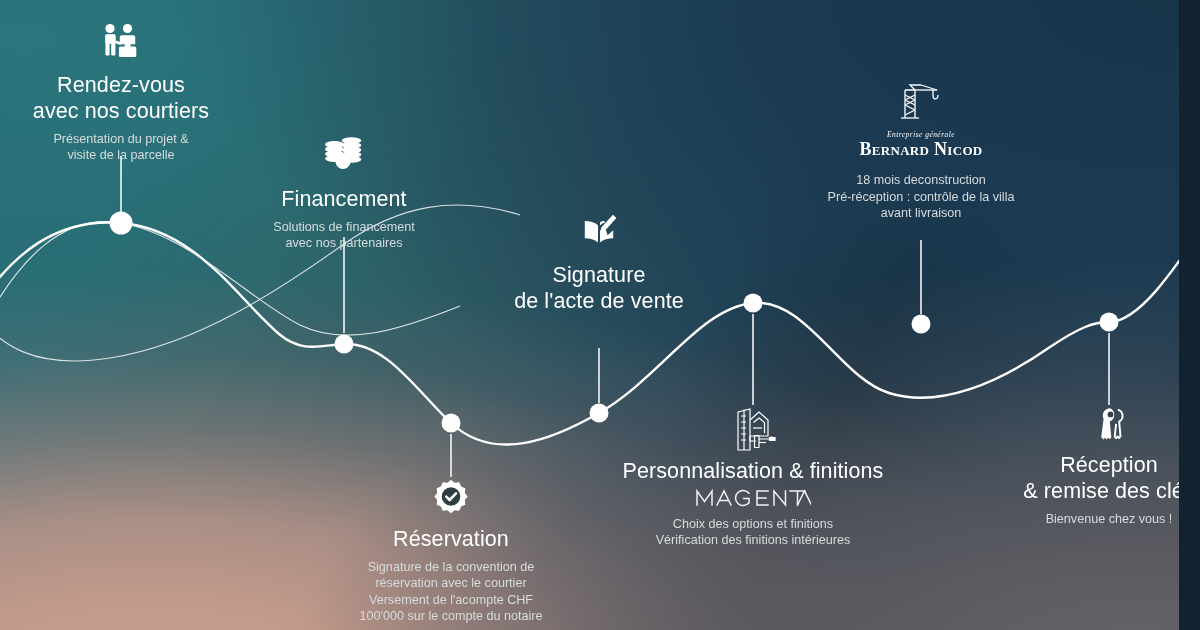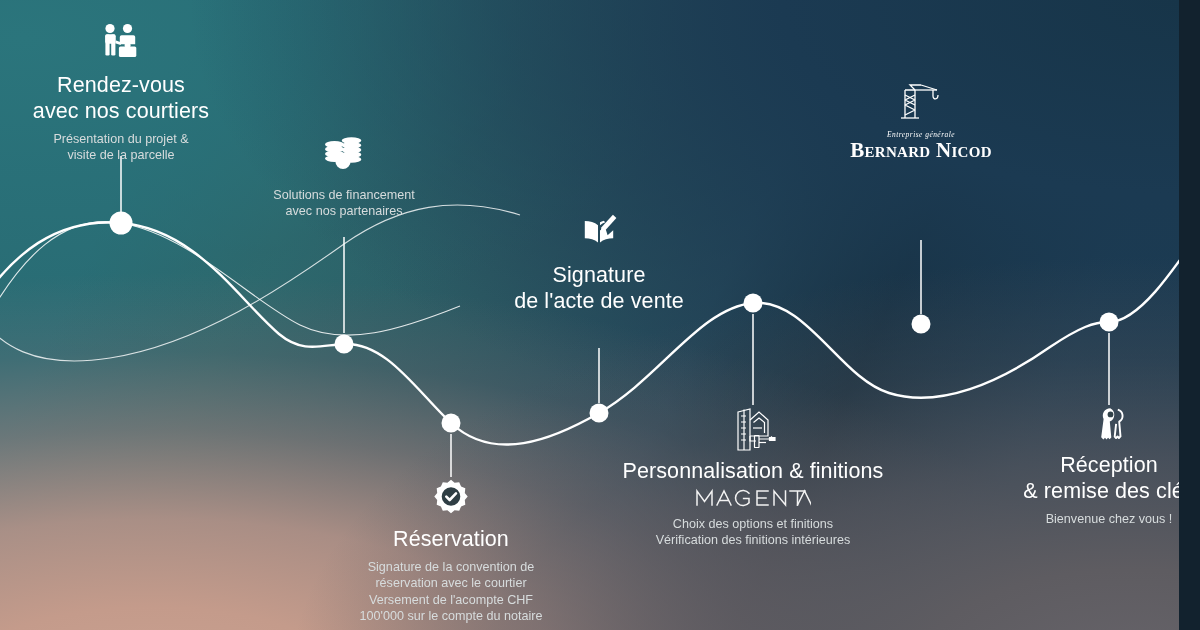--- a/index.html
+++ b/index.html
@@ -94,21 +94,21 @@
     font-family: "Liberation Serif", serif;
     font-size: 7.4px;
     letter-spacing: 0.5px;
     color: #ffffff;
     font-style: italic;
     display: block;
     margin-bottom: 2px;
   }
   .brand-bn .bn-name {
     font-family: "Liberation Serif", serif;
-    font-size: 21px;
+    font-size: 18px;
     font-weight: 700;
     font-variant: small-caps;
     letter-spacing: 0.3px;
     color: #ffffff;
     display: block;
   }
   .brand-magenta {
     margin-top: 3px;
     margin-bottom: 4px;
     font-size: 20px;
@@ -194,20 +194,21 @@
         <ellipse cx="16.5" cy="17.9" rx="9.5" ry="3.4"></ellipse>
         <ellipse cx="16.5" cy="22.6" rx="9.5" ry="3.4"></ellipse>
         <ellipse cx="33.5" cy="4.6" rx="9.8" ry="3.4"></ellipse>
         <ellipse cx="33.5" cy="9.3" rx="9.8" ry="3.4"></ellipse>
         <ellipse cx="33.5" cy="14.0" rx="9.8" ry="3.4"></ellipse>
         <ellipse cx="33.5" cy="18.7" rx="9.8" ry="3.4"></ellipse>
         <ellipse cx="33.5" cy="23.4" rx="9.8" ry="3.4"></ellipse>
         <circle cx="25" cy="25.5" r="7.6"></circle>
       </svg>
     </span>
+    <div class="title">Financement</div>
     <div class="desc">Solutions de financement
 avec nos partenaires</div>
   </div>
 
   <div class="step below" style="left:451px; top:478px;">
     <span class="icon-wrap">
       <svg width="40" height="40" viewBox="0 0 40 40" fill="none">
         <path fill="#ffffff" d="M20 1.8l3.6 2.9 4.6-.5 1.9 4.2 4.2 1.9-.5 4.6 2.9 3.6-2.9 3.6.5 4.6-4.2 1.9-1.9 4.2-4.6-.5L20 35.2l-3.6-2.9-4.6.5-1.9-4.2-4.2-1.9.5-4.6L3.3 18.5l2.9-3.6-.5-4.6 4.2-1.9 1.9-4.2 4.6.5L20 1.8z"></path>
         <circle cx="20" cy="18.5" r="10.2" fill="none"></circle>
         <path fill="#2f3e44" d="M20 9.2a9.3 9.3 0 1 0 0 18.6 9.3 9.3 0 0 0 0-18.6z"></path>
@@ -276,20 +277,23 @@
         <path d="M20 8 L42 8"></path>
         <path d="M20 8 L15 3 L26 3"></path>
         <path d="M26 3 L42 8"></path>
         <path d="M38 8 V14 C38 18 43 18 43 13"></path>
       </svg>
     </span>
     <div class="brand-bn">
       <span class="bn-sup">Entreprise générale</span>
       <span class="bn-name">Bernard Nicod</span>
     </div>
+    <div class="desc">18 mois deconstruction
+Pré-réception : contrôle de la villa
+avant livraison</div>
   </div>
 
   <div class="step below" style="left:1109px; top:406px;">
     <span class="icon-wrap" style="height:42px;">
       <svg width="40" height="42" viewBox="0 0 40 42" fill="#ffffff">
         <path d="M21.2 2.2a7.4 7.4 0 0 0-6.6 10.8l-2.4 18.2 2.2 2.3 1.6-1.7 1.5 1.6 1.6-1.7 1.5 1.6 1.7-1.8-1.5-15.9a7.4 7.4 0 0 0 .4-13.4z"></path>
         <circle cx="21.5" cy="8.4" r="2.9" fill="#32424a"></circle>
         <path d="M28.8 3.6a6.6 6.6 0 0 1 1.4 12.1l1.3 14.6-1.6 1.7-1.4-1.5-1.5 1.6-1.3-1.4 1.4-12.9" fill="none" stroke="#ffffff" stroke-width="1.9" stroke-linejoin="round"></path>
       </svg>
     </span>

